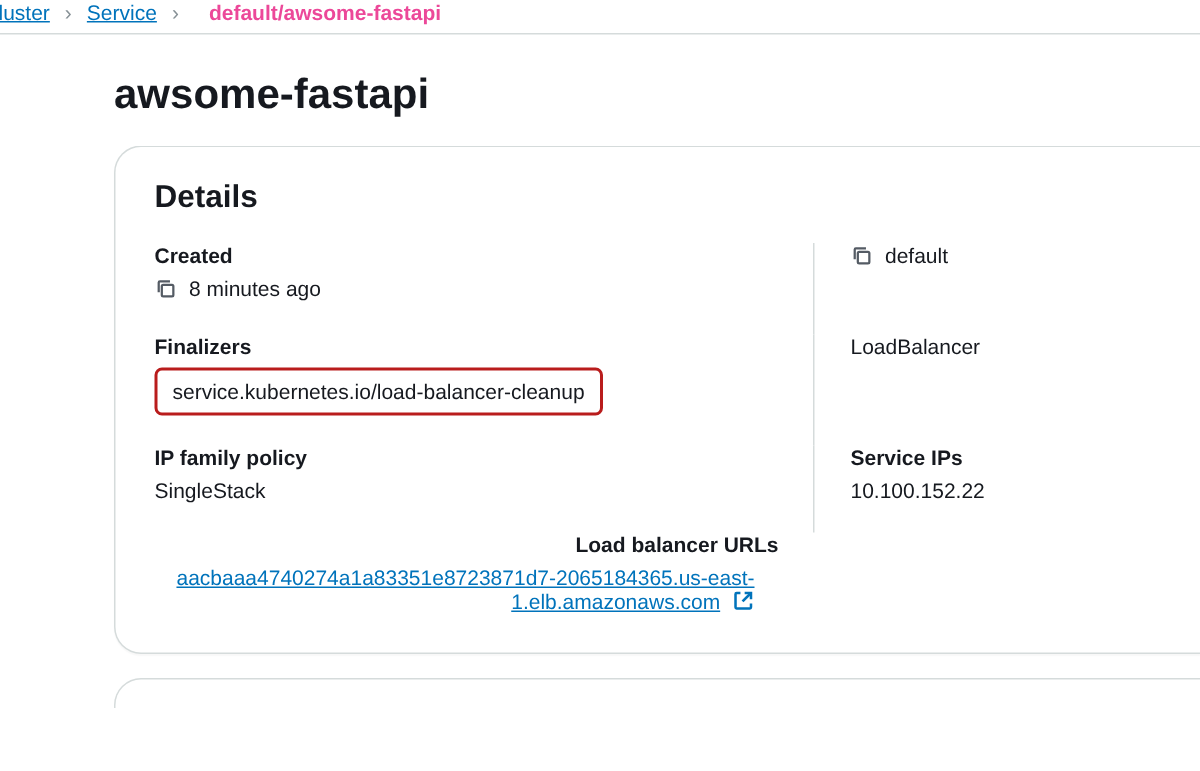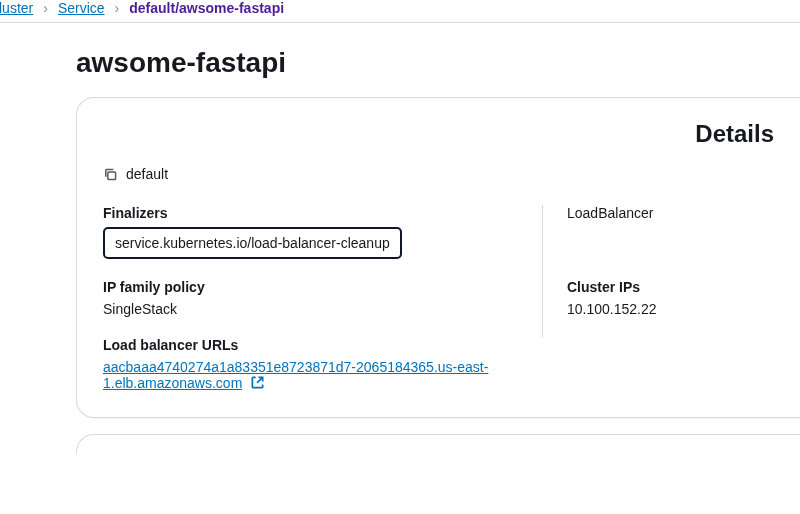--- a/index.html
+++ b/index.html
@@ -21,57 +21,58 @@
     }
     .breadcrumbs .crumb-link {
       color: #0073bb;
       text-decoration: underline;
       cursor: pointer;
     }
     .breadcrumbs .sep {
       color: #879196;
     }
     .breadcrumbs .crumb-current {
-      color: #4c1d95;
-      font-weight: 700;
+      color: #ec4899;
+      font-weight: 700;
+      margin-left: 10px;
     }
     .page-title {
       font-size: 28px;
       font-weight: 700;
       color: #16191f;
       padding: 24px 12px 18px 76px;
     }
     .card {
       margin: 0 0 16px 76px;
       border: 1px solid #d5dbdb;
       border-top-left-radius: 18px;
       border-bottom-left-radius: 18px;
       border-right: none;
       padding: 22px 26px 26px 26px;
       background: #ffffff;
       box-shadow: 0 1px 1px rgba(0,0,0,0.03);
     }
     .card-title {
-      font-size: 24px;
+      font-size: 21px;
       font-weight: 700;
       margin-bottom: 18px;
       color: #16191f;
-      text-align: right;
     }
     .cols {
       display: flex;
       gap: 24px;
     }
     .col-left {
       flex: 0 0 440px;
       border-right: 1px solid #d5dbdb;
       padding-right: 24px;
     }
     .col-left.noborder {
       border-right: none;
+      text-align: right;
     }
     .col-right {
       flex: 1;
     }
     .field-label {
       font-weight: 700;
       color: #16191f;
       font-size: 14px;
       margin-bottom: 6px;
     }
@@ -90,21 +91,21 @@
       stroke: #545b64;
       fill: none;
       stroke-width: 1.6;
       cursor: pointer;
     }
     .row-group {
       margin-bottom: 20px;
     }
     .chip {
       display: inline-block;
-      border: 2px solid #0f172a;
+      border: 2px solid #b91c1c;
       border-radius: 5px;
       background: #ffffff;
       padding: 6px 10px;
       color: #16191f;
       font-size: 14px;
     }
     .link {
       color: #0073bb;
       text-decoration: underline;
       cursor: pointer;
@@ -141,20 +142,32 @@
   <span class="sep">›</span>
   <span class="crumb-current">default/awsome-fastapi</span>
 </div>
 
 <div class="page-title">awsome-fastapi</div>
 
 <div class="card">
   <div class="card-title">Details</div>
 
   <div class="cols">
+    <div class="col-left">
+      <div class="row-group">
+        <div class="field-label">Created</div>
+        <div class="field-value inline-icon-text">
+          <svg class="copy-icon" viewBox="0 0 16 16">
+            <rect x="5.2" y="5.2" width="8.2" height="8.2" rx="1"></rect>
+            <path d="M3 10.5V3.5a.8.8 0 0 1 .8-.8H11"></path>
+          </svg>
+          <span>8 minutes ago</span>
+        </div>
+      </div>
+    </div>
     <div class="col-right">
       <div class="row-group">
         <div class="field-value inline-icon-text">
           <svg class="copy-icon" viewBox="0 0 16 16">
             <rect x="5.2" y="5.2" width="8.2" height="8.2" rx="1"></rect>
             <path d="M3 10.5V3.5a.8.8 0 0 1 .8-.8H11"></path>
           </svg>
           <span>default</span>
         </div>
       </div>
@@ -179,21 +192,21 @@
 
   <div class="cols">
     <div class="col-left">
       <div class="row-group">
         <div class="field-label">IP family policy</div>
         <div class="field-value">SingleStack</div>
       </div>
     </div>
     <div class="col-right">
       <div class="row-group">
-        <div class="field-label">Cluster IPs</div>
+        <div class="field-label">Service IPs</div>
         <div class="field-value">10.100.152.22</div>
       </div>
     </div>
   </div>
 
   <div class="cols">
     <div class="col-left noborder">
       <div class="row-group" style="margin-bottom:0;">
         <div class="field-label">Load balancer URLs</div>
         <div class="field-value lb-url">

